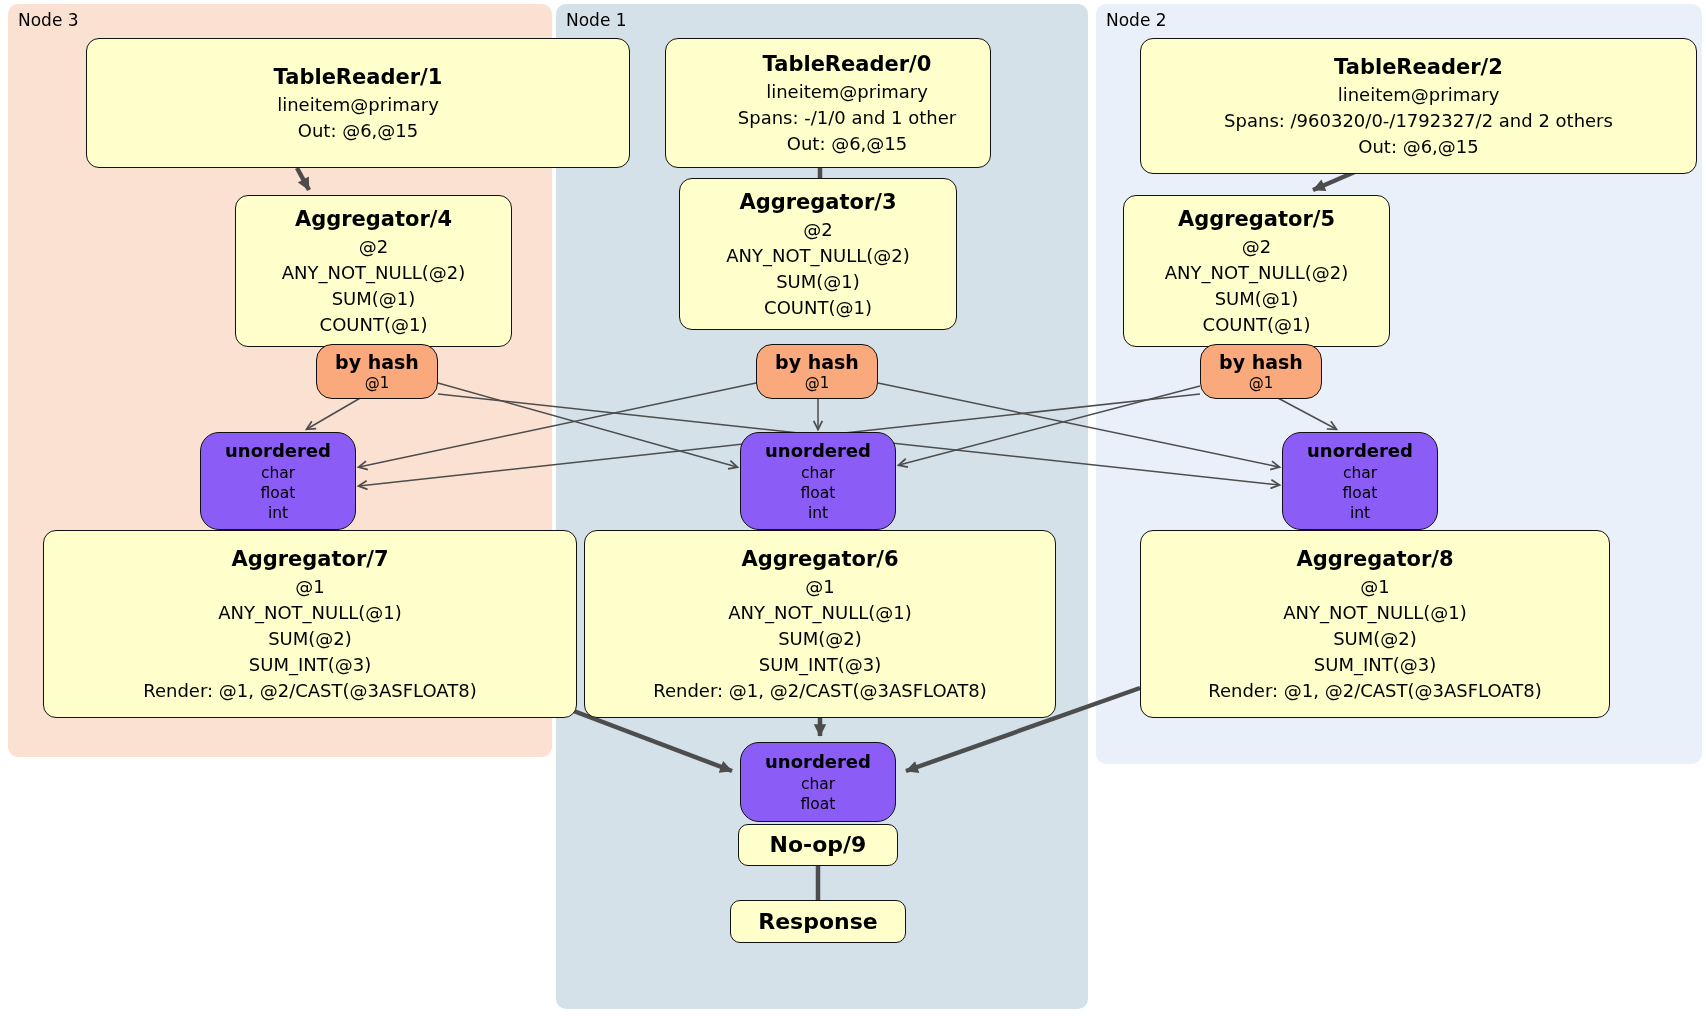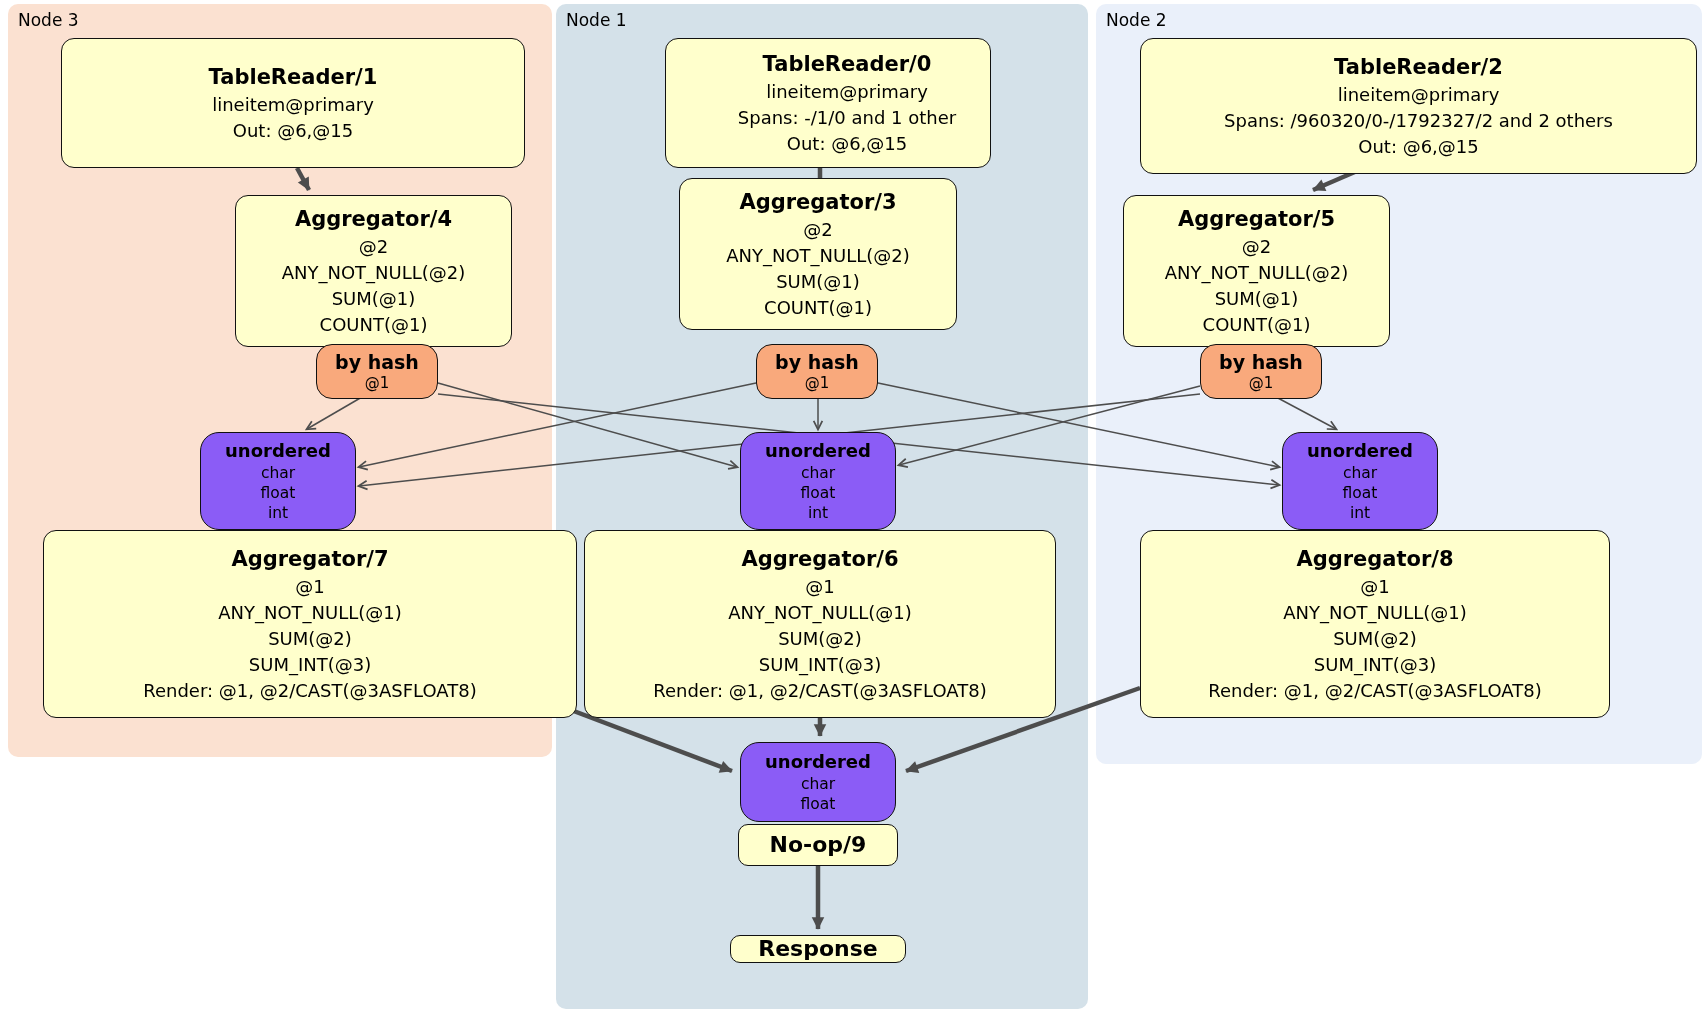--- a/index.html
+++ b/index.html
@@ -71,21 +71,21 @@
       <line x1="297" y1="168" x2="309" y2="190" marker-end="url(#mThick)"></line>
       <line x1="820" y1="168" x2="820" y2="190" marker-end="url(#mThick)"></line>
       <line x1="1364" y1="168" x2="1313" y2="190" marker-end="url(#mThick)"></line>
       <line x1="513" y1="688" x2="732" y2="771" marker-end="url(#mThick)"></line>
       <line x1="820" y1="718" x2="820" y2="736" marker-end="url(#mThick)"></line>
       <line x1="1140" y1="688" x2="906" y2="771" marker-end="url(#mThick)"></line>
       <line x1="818" y1="866" x2="818" y2="929" marker-end="url(#mThick)"></line>
     </g>
   </svg>
 
-  <div class="box pbox" style="left:61px;top:38px;width:464px;height:130px;">
+  <div class="box pbox" style="left:86px;top:38px;width:544px;height:130px;">
     <div class="title">TableReader/1</div>
     <div class="line">lineitem@primary</div>
     <div class="line">Out: @6,@15</div>
   </div>
   <div class="box pbox" style="left:235px;top:195px;width:277px;height:152px;">
     <div class="title">Aggregator/4</div>
     <div class="line">@2</div>
     <div class="line">ANY_NOT_NULL(@2)</div>
     <div class="line">SUM(@1)</div>
     <div class="line">COUNT(@1)</div>
@@ -174,17 +174,17 @@
   </div>
 
   <div class="box sync" style="left:740px;top:742px;width:156px;height:80px;">
     <div class="title">unordered</div>
     <div class="line">char</div>
     <div class="line">float</div>
   </div>
   <div class="box pbox terminal" style="left:738px;top:824px;width:160px;height:42px;border-radius:10px;">
     <div class="title">No-op/9</div>
   </div>
-  <div class="box pbox terminal" style="left:730px;top:935px;width:176px;height:28px;border-radius:10px;">
+  <div class="box pbox terminal" style="left:730px;top:900px;width:176px;height:43px;border-radius:10px;">
     <div class="title">Response</div>
   </div>
 
 </div>
 
 </body></html>

